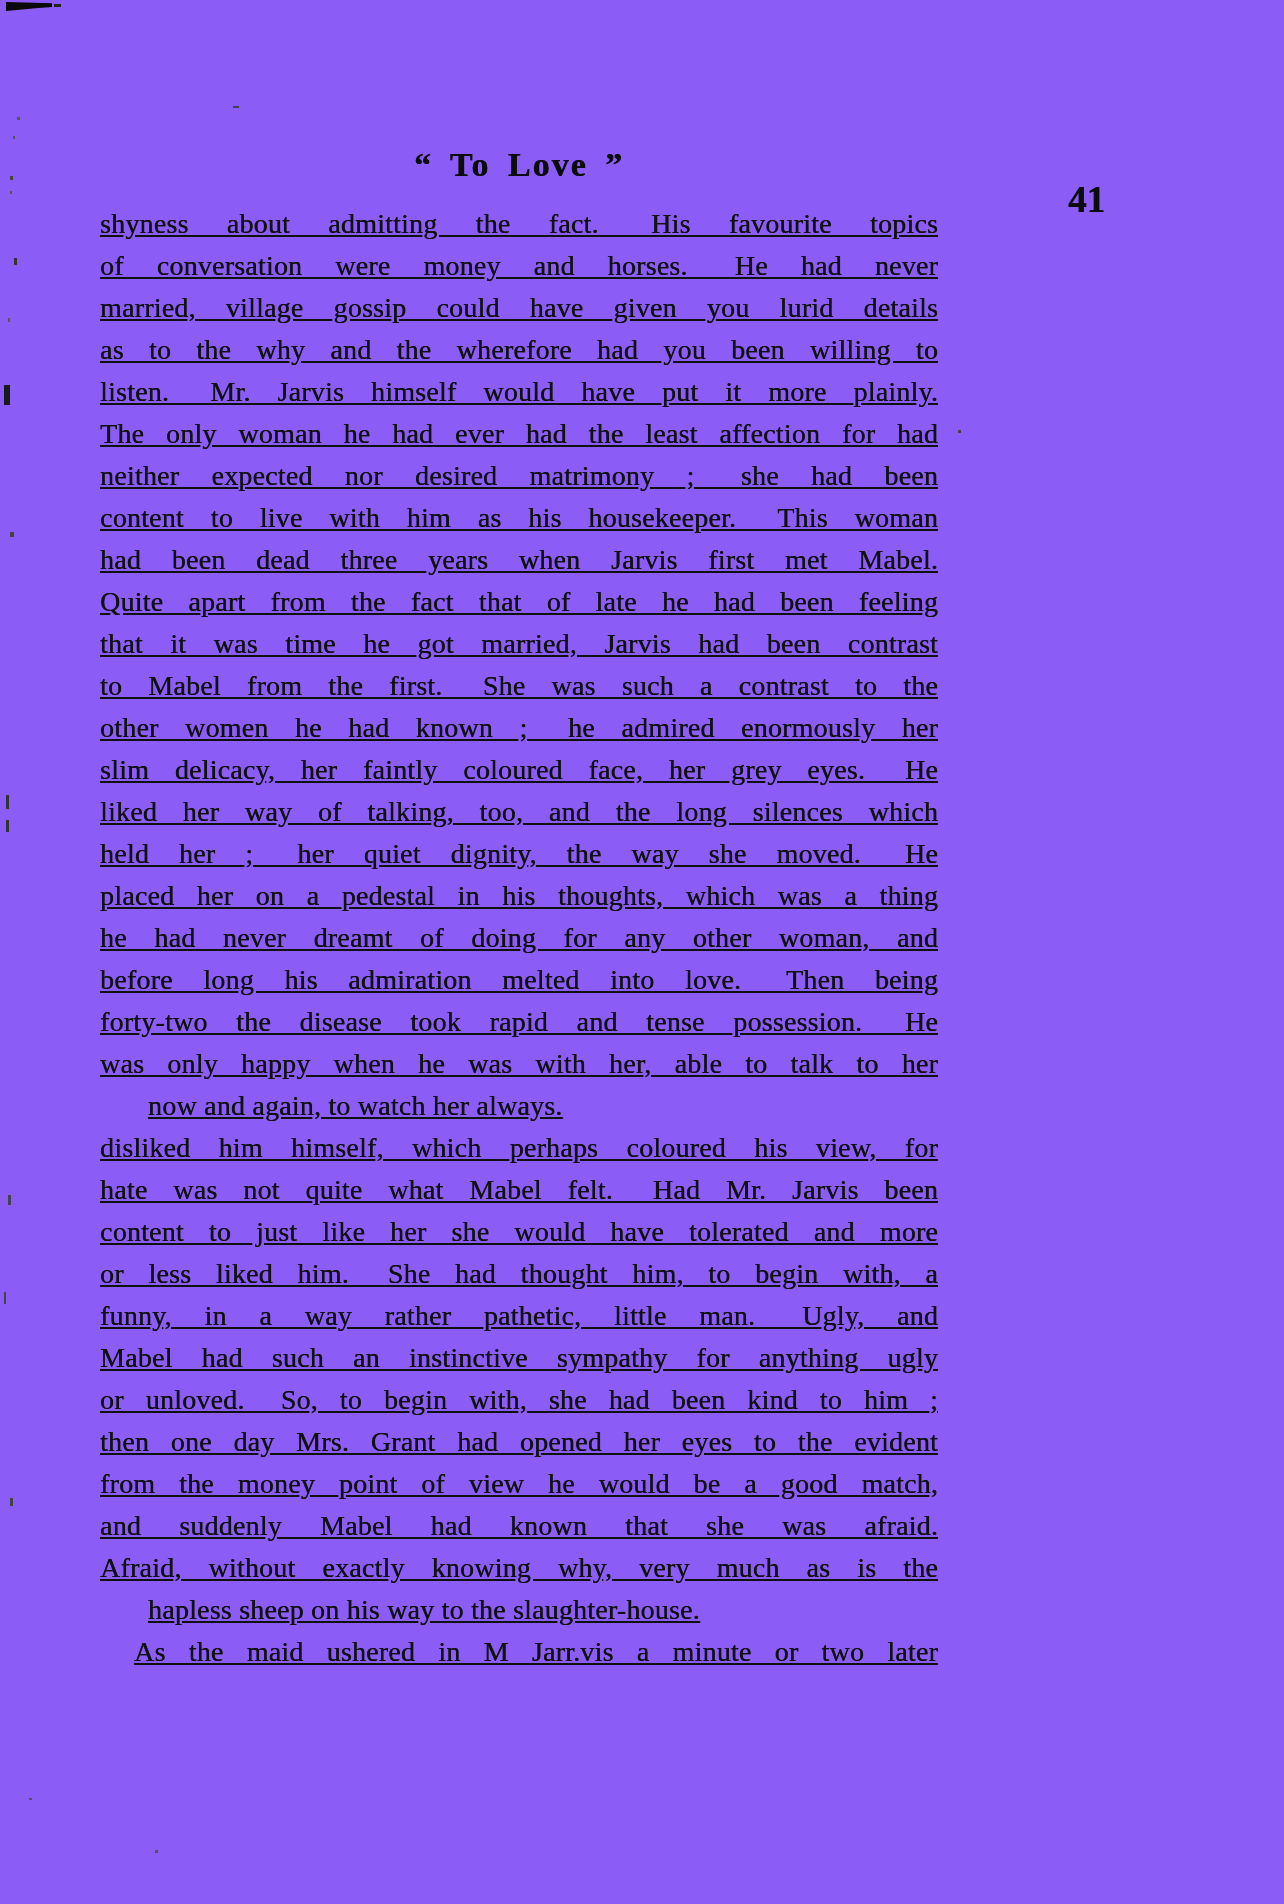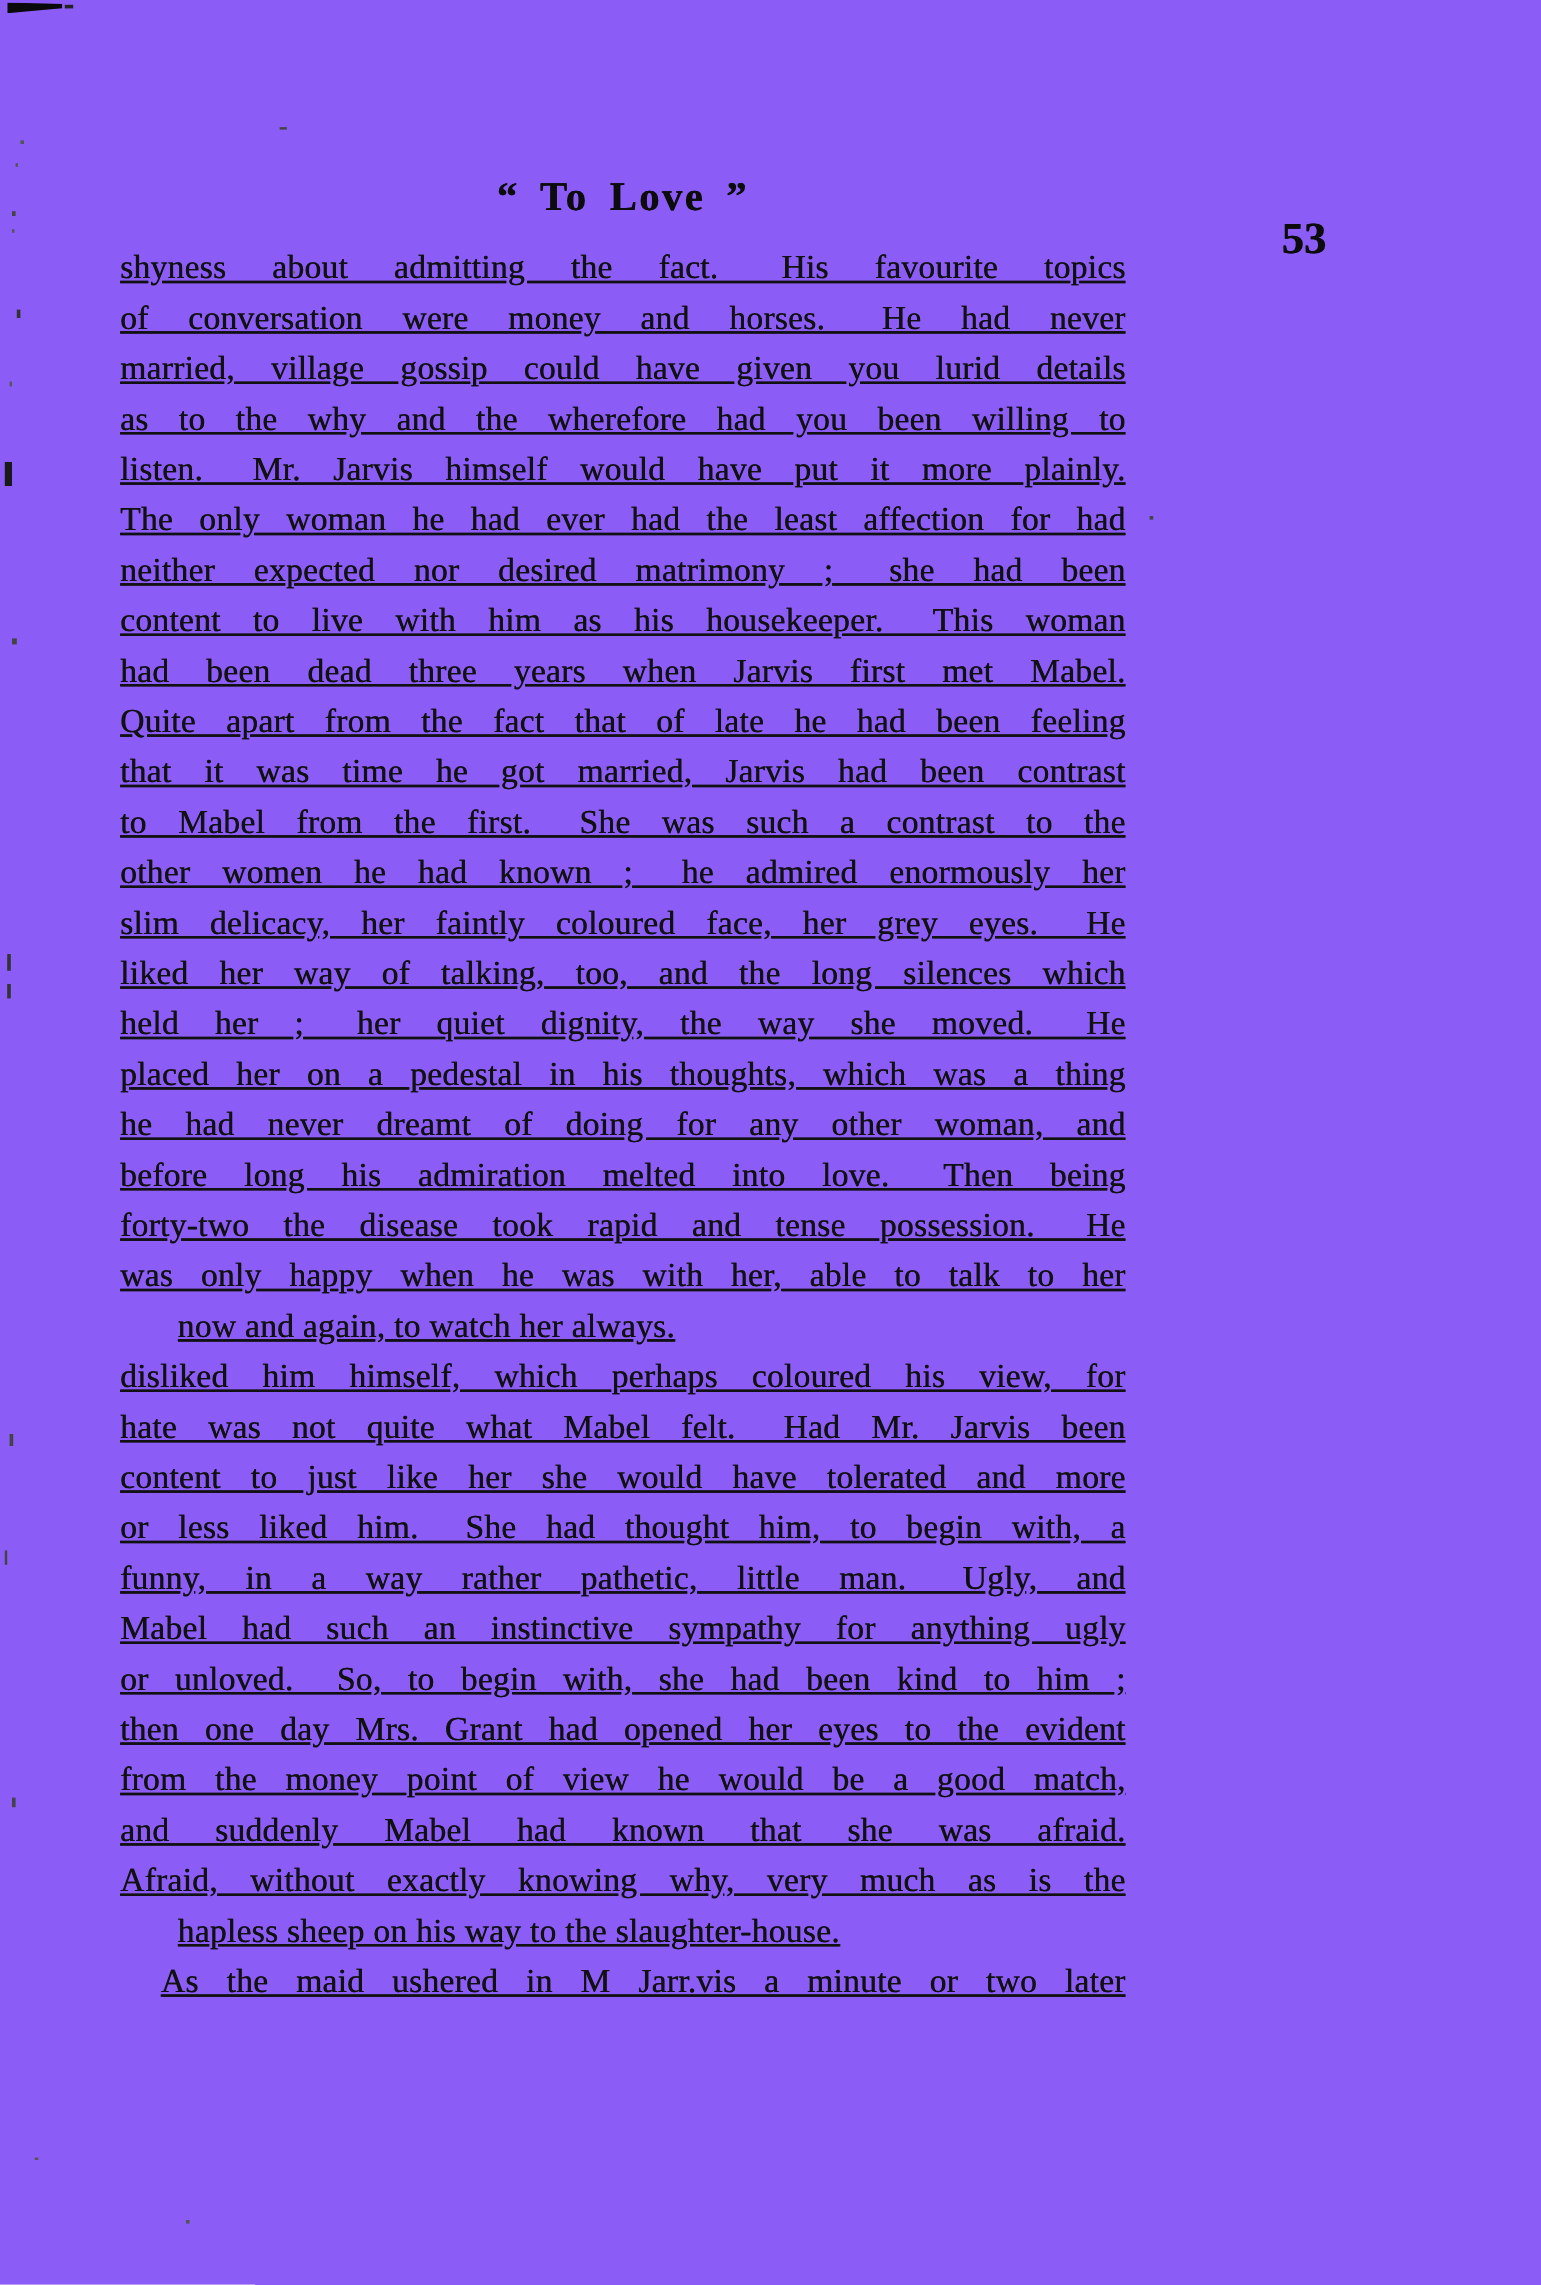--- a/index.html
+++ b/index.html
@@ -77,21 +77,21 @@
     background: #0a0a0a;
     clip-path: polygon(0 0, 100% 15%, 100% 55%, 64% 70%, 0 100%);
   }
 </style>
 </head>
 <body>
 
 <div class="page">
 
   <div class="running-head">“ To Love ”</div>
-  <div class="page-number">53</div>
+  <div class="page-number">41</div>
 
   <div class="textblock">
     <div class="line">shyness about admitting the fact.  His favourite topics</div>
     <div class="line">of conversation were money and horses.  He had never</div>
     <div class="line">married, village gossip could have given you lurid details</div>
     <div class="line">as to the why and the wherefore had you been willing to</div>
     <div class="line">listen.  Mr. Jarvis himself would have put it more plainly.</div>
     <div class="line">The only woman he had ever had the least affection for had</div>
     <div class="line">neither expected nor desired matrimony ;  she had been</div>
     <div class="line">content to live with him as his housekeeper.  This woman</div>

